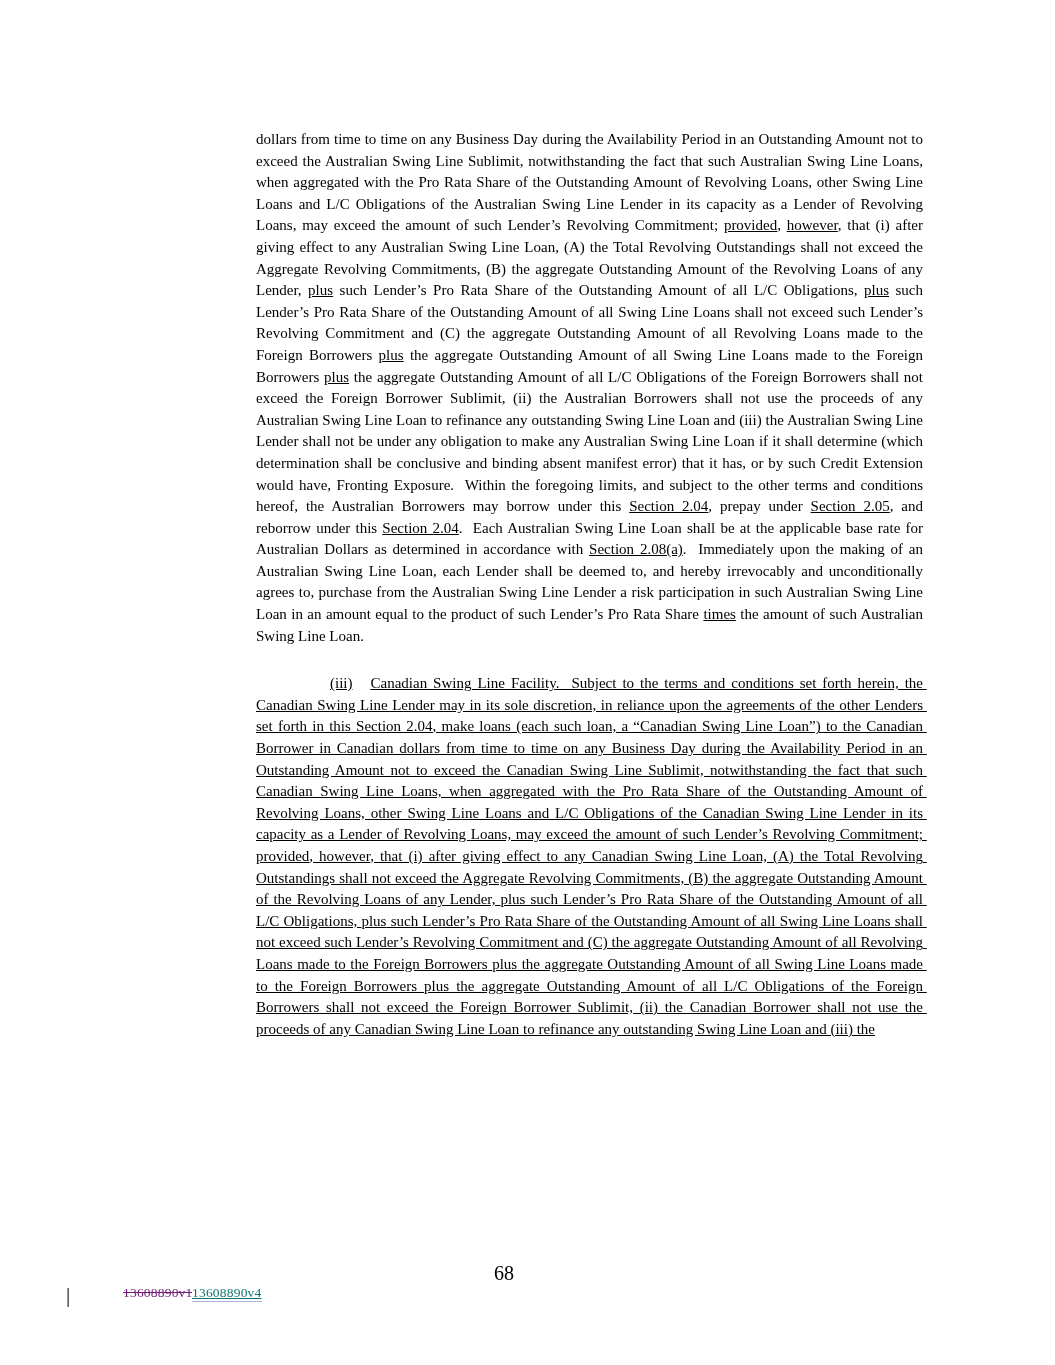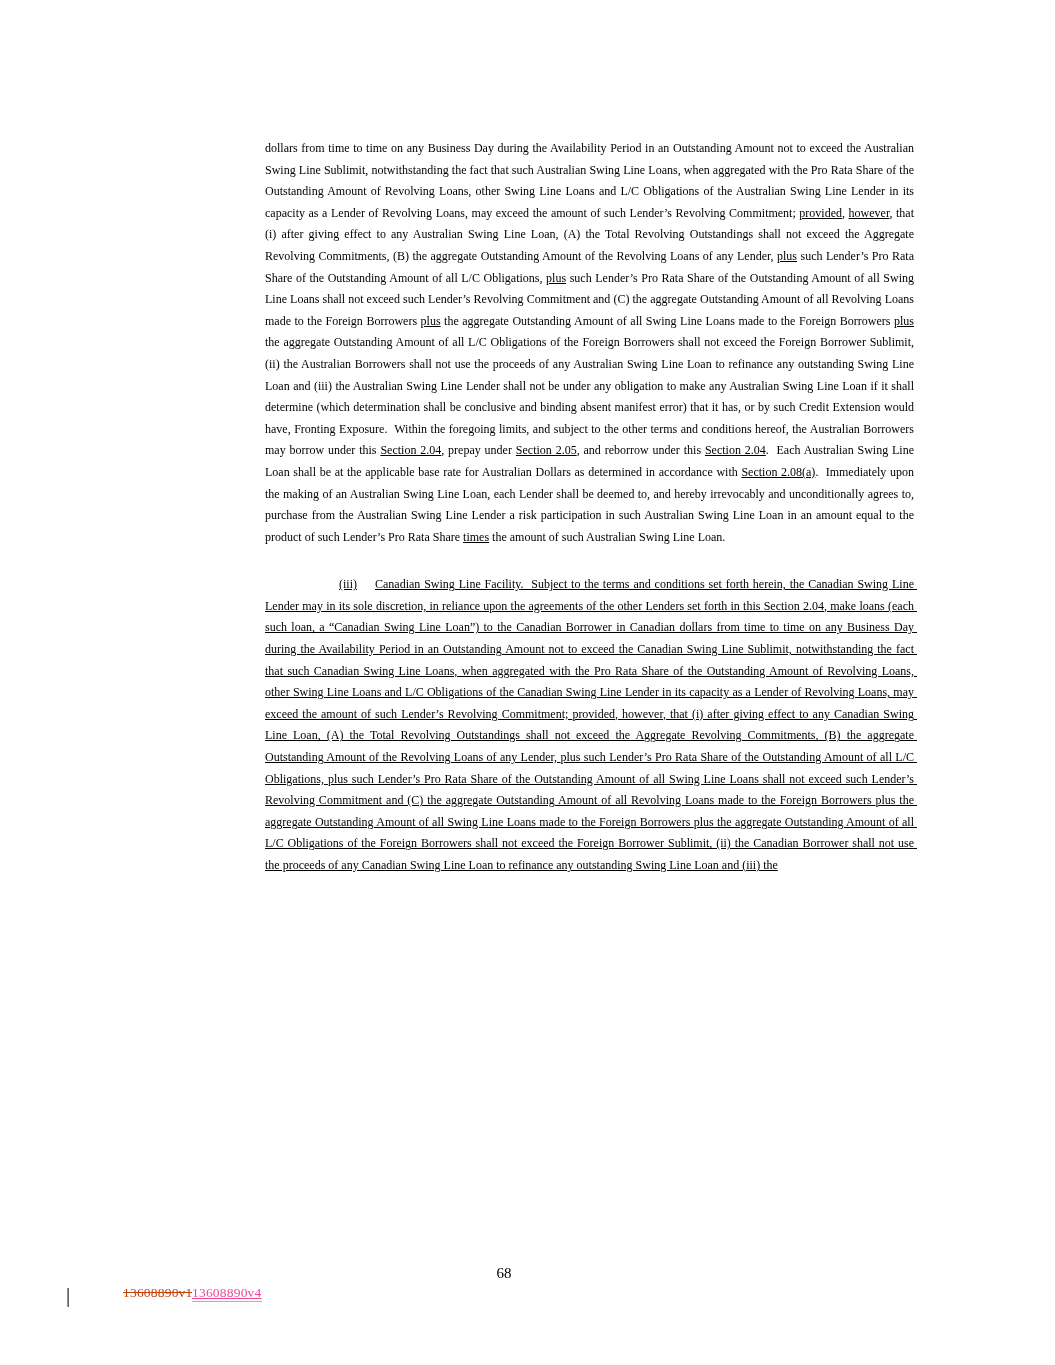--- a/index.html
+++ b/index.html
@@ -17,37 +17,37 @@
     inset: 0;
     background: #ffffff;
   }
   .body-text {
     position: absolute;
     left: 249px;
     top: 122px;
     width: 681px;
   }
   p.para {
-    margin: 16px;
-    font-size: 12px;
+    margin: 7px;
+    font-size: 15px;
     line-height: 21.6px;
     text-align: justify;
     white-space: pre-wrap;
   }
   p.para + p.para { margin-top: 26px; text-decoration: underline; }
   p.para.indent { text-indent: 74px; }
   .u { text-decoration: underline; }
   .tab { display: inline-block; width: 18px; text-indent: 0; }
   .footer-pageno {
     position: absolute;
     left: 0;
     top: 1263px;
     width: 1008px;
     text-align: center;
-    font-size: 15px;
+    font-size: 20px;
     line-height: 21px;
   }
   .change-bar {
     position: absolute;
     left: 66px;
     top: 1283px;
     font-size: 21px;
     line-height: 24px;
     font-family: "Liberation Serif", serif;
   }
@@ -76,16 +76,16 @@
   <div class="body-text">
       <p class="para"><span>dollars from time to time on any Business Day during the Availability Period in an Outstanding Amount not to exceed the Australian Swing Line Sublimit, notwithstanding the fact that such Australian Swing Line Loans, when aggregated with the Pro Rata Share of the Outstanding Amount of Revolving Loans, other Swing Line Loans and L/C Obligations of the Australian Swing Line Lender in its capacity as a Lender of Revolving Loans, may exceed the amount of such Lender’s Revolving Commitment; </span><span class="u">provided</span><span>, </span><span class="u">however</span><span>, that (i) after giving effect to any Australian Swing Line Loan, (A) the Total Revolving Outstandings shall not exceed the Aggregate Revolving Commitments, (B) the aggregate Outstanding Amount of the Revolving Loans of any Lender, </span><span class="u">plus</span><span> such Lender’s Pro Rata Share of the Outstanding Amount of all L/C Obligations, </span><span class="u">plus</span><span> such Lender’s Pro Rata Share of the Outstanding Amount of all Swing Line Loans shall not exceed such Lender’s Revolving Commitment and (C) the aggregate Outstanding Amount of all Revolving Loans made to the Foreign Borrowers </span><span class="u">plus</span><span> the aggregate Outstanding Amount of all Swing Line Loans made to the Foreign Borrowers </span><span class="u">plus</span><span> the aggregate Outstanding Amount of all L/C Obligations of the Foreign Borrowers shall not exceed the Foreign Borrower Sublimit, (ii) the Australian Borrowers shall not use the proceeds of any Australian Swing Line Loan to refinance any outstanding Swing Line Loan and (iii) the Australian Swing Line Lender shall not be under any obligation to make any Australian Swing Line Loan if it shall determine (which determination shall be conclusive and binding absent manifest error) that it has, or by such Credit Extension would have, Fronting Exposure.  Within the foregoing limits, and subject to the other terms and conditions hereof, the Australian Borrowers may borrow under this </span><span class="u">Section 2.04</span><span>, prepay under </span><span class="u">Section 2.05</span><span>, and reborrow under this </span><span class="u">Section 2.04</span><span>.  Each Australian Swing Line Loan shall be at the applicable base rate for Australian Dollars as determined in accordance with </span><span class="u">Section 2.08(a)</span><span>.  Immediately upon the making of an Australian Swing Line Loan, each Lender shall be deemed to, and hereby irrevocably and unconditionally agrees to, purchase from the Australian Swing Line Lender a risk participation in such Australian Swing Line Loan in an amount equal to the product of such Lender’s Pro Rata Share </span><span class="u">times</span><span> the amount of such Australian Swing Line Loan.</span></p>
       <p class="para indent"><span>(iii)</span><span class="tab"></span><span class="u">Canadian Swing Line Facility</span><span>.  Subject to the terms and conditions set forth herein, the Canadian Swing Line Lender may in its sole discretion, in reliance upon the agreements of the other Lenders set forth in this </span><span class="u">Section 2.04</span><span>, make loans (each such loan, a “</span><span class="u">Canadian Swing Line Loan</span><span>”) to the Canadian Borrower in Canadian dollars from time to time on any Business Day during the Availability Period in an Outstanding Amount not to exceed the Canadian Swing Line Sublimit, notwithstanding the fact that such Canadian Swing Line Loans, when aggregated with the Pro Rata Share of the Outstanding Amount of Revolving Loans, other Swing Line Loans and L/C Obligations of the Canadian Swing Line Lender in its capacity as a Lender of Revolving Loans, may exceed the amount of such Lender’s Revolving Commitment; </span><span class="u">provided</span><span>, </span><span class="u">however</span><span>, that (i) after giving effect to any Canadian Swing Line Loan, (A) the Total Revolving Outstandings shall not exceed the Aggregate Revolving Commitments, (B) the aggregate Outstanding Amount of the Revolving Loans of any Lender, </span><span class="u">plus</span><span> such Lender’s Pro Rata Share of the Outstanding Amount of all L/C Obligations, </span><span class="u">plus</span><span> such Lender’s Pro Rata Share of the Outstanding Amount of all Swing Line Loans shall not exceed such Lender’s Revolving Commitment and (C) the aggregate Outstanding Amount of all Revolving Loans made to the Foreign Borrowers </span><span class="u">plus</span><span> the aggregate Outstanding Amount of all Swing Line Loans made to the Foreign Borrowers </span><span class="u">plus</span><span> the aggregate Outstanding Amount of all L/C Obligations of the Foreign Borrowers shall not exceed the Foreign Borrower Sublimit, (ii) the Canadian Borrower shall not use the proceeds of any Canadian Swing Line Loan to refinance any outstanding Swing Line Loan and (iii) the</span></p>
     </div>
 
   <div class="footer-pageno">68</div>
 
   <span class="change-bar">|</span>
 
   <div class="doc-ids">
-    <span class="deleted-id" style="color: #c2410c;">13608890v1</span><span class="inserted-id" style="color: #ec4899;">13608890v4</span>
+    <span class="deleted-id" style="color: #701a75;">13608890v1</span><span class="inserted-id" style="color: #0f766e;">13608890v4</span>
   </div>
 
 </div>
 
 </body></html>

